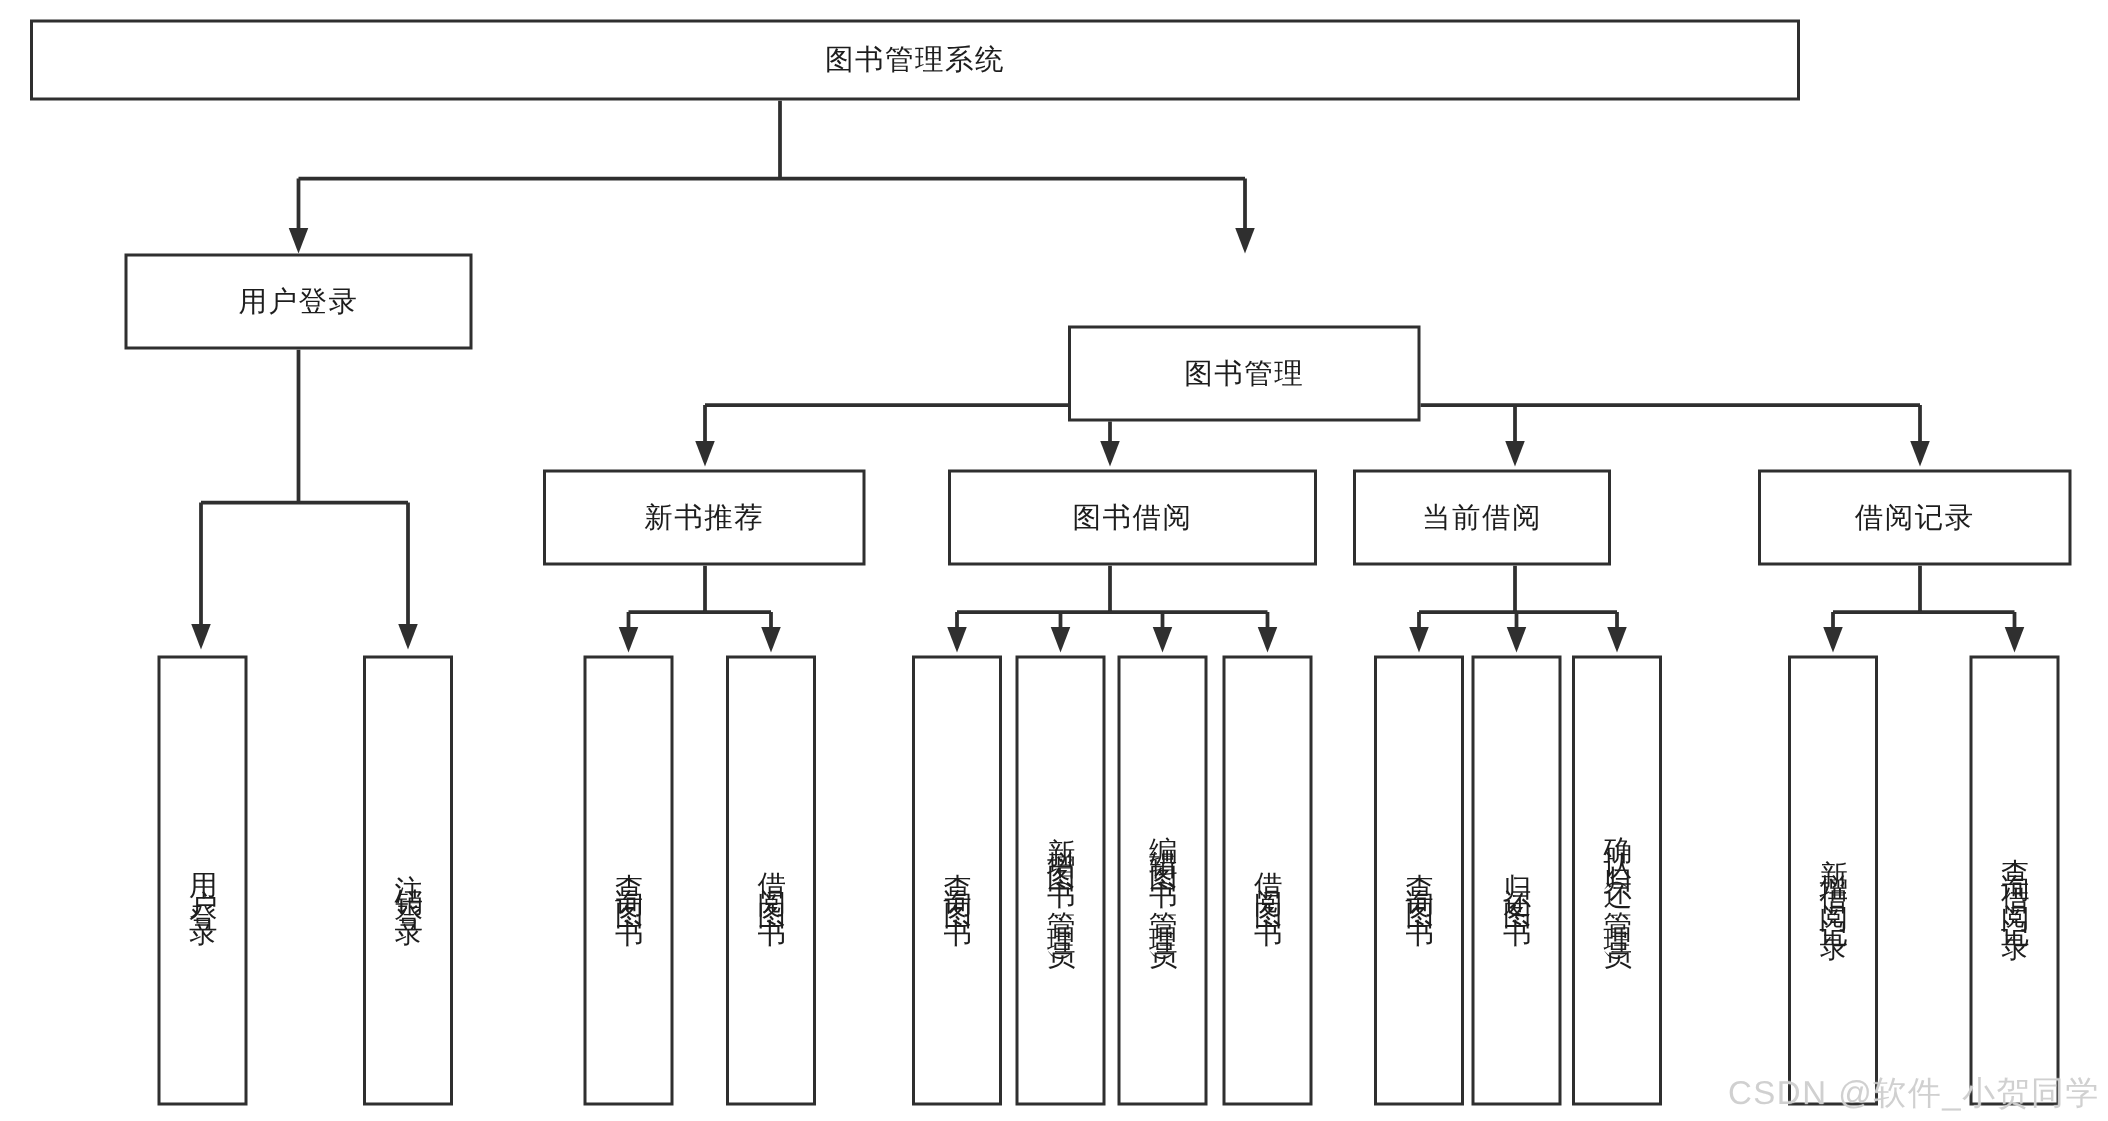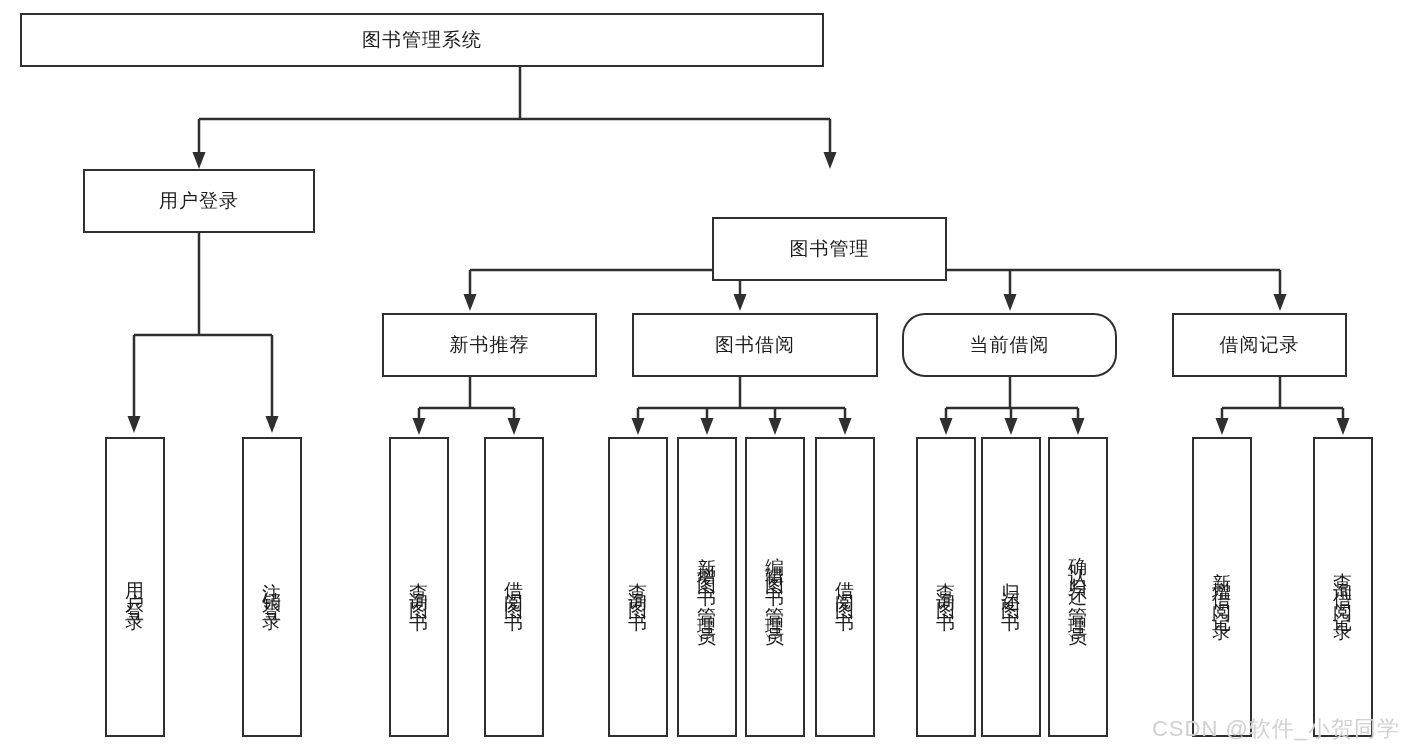--- a/index.html
+++ b/index.html
@@ -112,41 +112,41 @@
       <polygon points="1011,435 1004.5,418 1017.5,418" fill="#2f2f2f" stroke="none"></polygon>
       <polygon points="1078,435 1071.5,418 1084.5,418" fill="#2f2f2f" stroke="none"></polygon>
     </g>
     <g>
       <path d="M1280 377 V408 M1222 408 H1343 M1222 408 V421 M1343 408 V421"></path>
       <polygon points="1222,435 1215.5,418 1228.5,418" fill="#2f2f2f" stroke="none"></polygon>
       <polygon points="1343,435 1336.5,418 1349.5,418" fill="#2f2f2f" stroke="none"></polygon>
     </g>
   </svg>
 
-  <div class="hbox" style="left:20px; top:13px; width:804px; height:54px;">
+  <div class="hbox" style="left:20px; top:13px; width:1180px; height:54px;">
     <span class="lbl">图书管理系统</span>
   </div>
 
   <div class="hbox" style="left:83px; top:169px; width:232px; height:64px;">
     <span class="lbl">用户登录</span>
   </div>
   <div class="hbox" style="left:712px; top:169px; width:235px; height:64px;margin-top:48px;">
     <span class="lbl">图书管理</span>
   </div>
 
-  <div class="hbox" style="left:362px; top:313px; width:215px; height:64px;margin-left:20px;">
+  <div class="hbox" style="left:362px; top:313px; width:215px; height:64px;">
     <span class="lbl">新书推荐</span>
   </div>
   <div class="hbox" style="left:632px; top:313px; width:246px; height:64px;">
     <span class="lbl">图书借阅</span>
   </div>
-  <div class="hbox" style="left:902px; top:313px; width:215px; height:64px;border-radius:23px;">
+  <div class="hbox" style="left:902px; top:313px; width:172px; height:64px;">
     <span class="lbl">当前借阅</span>
   </div>
-  <div class="hbox" style="left:1172px; top:313px; width:175px; height:64px;">
+  <div class="hbox" style="left:1172px; top:313px; width:209px; height:64px;">
     <span class="lbl">借阅记录</span>
   </div>
 
   <div class="vbox" style="left:105px;">
     <span class="lbl">用户登录</span>
   </div>
   <div class="vbox" style="left:242px;">
     <span class="lbl">注销登录</span>
   </div>
 

